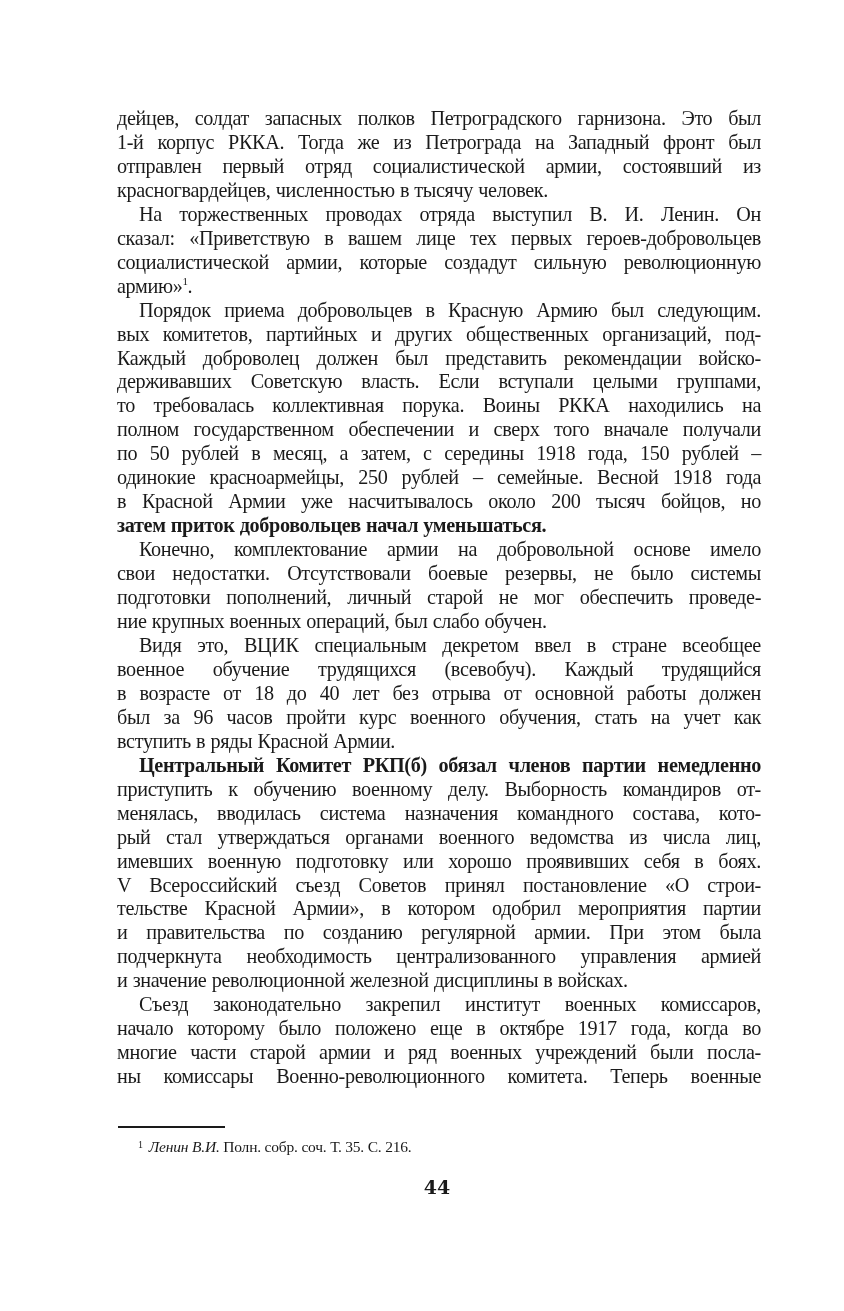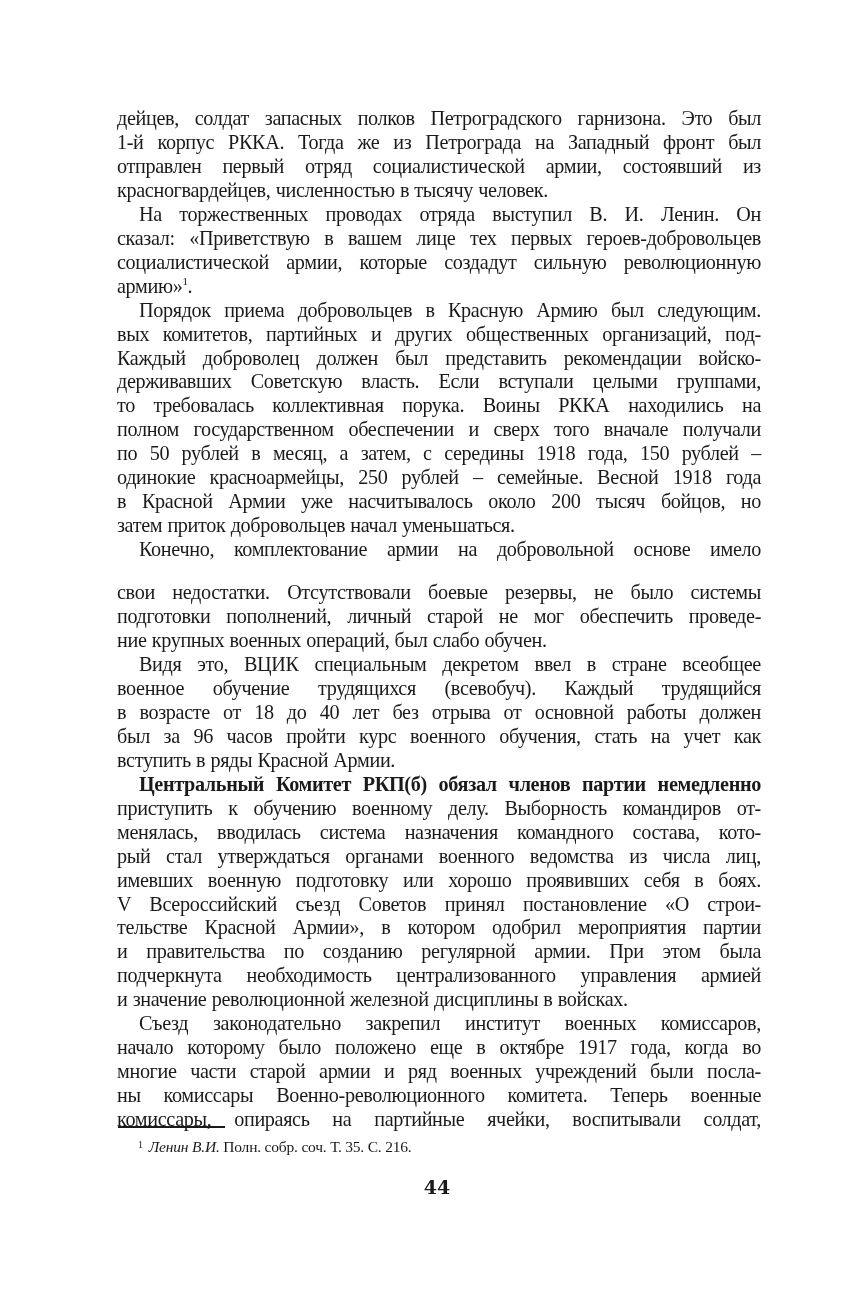--- a/index.html
+++ b/index.html
@@ -101,25 +101,25 @@
       <div>
         <span class="line indent" style="display: block;"><span style="white-space: nowrap; word-spacing: 0.5px;"><span>Порядок приема добровольцев в Красную Армию был следующим.</span></span></span>
         <span class="line" style="display: block;"><span style="white-space: nowrap; word-spacing: 0.5px;"><span>вых комитетов, партийных и других общественных организаций, под-</span></span></span>
         <span class="line" style="display: block;"><span style="white-space: nowrap; word-spacing: 0.5px;"><span>Каждый доброволец должен был представить рекомендации войско-</span></span></span>
         <span class="line" style="display: block;"><span style="white-space: nowrap; word-spacing: 0.5px;"><span>держивавших Советскую власть. Если вступали целыми группами,</span></span></span>
         <span class="line" style="display: block;"><span style="white-space: nowrap; word-spacing: 0.5px;"><span>то требовалась коллективная порука. Воины РККА находились на</span></span></span>
         <span class="line" style="display: block;"><span style="white-space: nowrap; word-spacing: 0.5px;"><span>полном государственном обеспечении и сверх того вначале получали</span></span></span>
         <span class="line" style="display: block;"><span style="white-space: nowrap; word-spacing: 0.5px;"><span>по 50 рублей в месяц, а затем, с середины 1918 года, 150 рублей –</span></span></span>
         <span class="line" style="display: block;"><span style="white-space: nowrap; word-spacing: 0.5px;"><span>одинокие красноармейцы, 250 рублей – семейные. Весной 1918 года</span></span></span>
         <span class="line" style="display: block;"><span style="white-space: nowrap; word-spacing: 0.5px;"><span>в Красной Армии уже насчитывалось около 200 тысяч бойцов, но</span></span></span>
-        <span class="line last" style="display: block;"><span style="white-space: nowrap;"><span>затем приток добровольцев начал уменьшаться.</span></span></span>
+        <span class="line last" style="display: block; font-weight: bold;"><span style="white-space: nowrap;"><span>затем приток добровольцев начал уменьшаться.</span></span></span>
       </div>
       <div>
         <span class="line indent" style="display: block;"><span style="white-space: nowrap; word-spacing: 0.5px;"><span>Конечно, комплектование армии на добровольной основе имело</span></span></span>
-        <span class="line" style="display: block; margin-top: 19px;"><span style="white-space: nowrap; word-spacing: 0.5px;"><span>свои недостатки. Отсутствовали боевые резервы, не было системы</span></span></span>
+        <span class="line" style="display: block;"><span style="white-space: nowrap; word-spacing: 0.5px;"><span>свои недостатки. Отсутствовали боевые резервы, не было системы</span></span></span>
         <span class="line" style="display: block;"><span style="white-space: nowrap; word-spacing: 0.5px;"><span>подготовки пополнений, личный старой не мог обеспечить проведе-</span></span></span>
         <span class="line last" style="display: block;"><span style="white-space: nowrap;"><span>ние крупных военных операций, был слабо обучен.</span></span></span>
       </div>
       <div>
         <span class="line indent" style="display: block;"><span style="white-space: nowrap; word-spacing: 0.5px;"><span>Видя это, ВЦИК специальным декретом ввел в стране всеобщее</span></span></span>
         <span class="line" style="display: block;"><span style="white-space: nowrap; word-spacing: 0.5px;"><span>военное обучение трудящихся (всевобуч). Каждый трудящийся</span></span></span>
         <span class="line" style="display: block;"><span style="white-space: nowrap; word-spacing: 0.5px;"><span>в возрасте от 18 до 40 лет без отрыва от основной работы должен</span></span></span>
         <span class="line" style="display: block;"><span style="white-space: nowrap; word-spacing: 0.5px;"><span>был за 96 часов пройти курс военного обучения, стать на учет как</span></span></span>
         <span class="line last" style="display: block;"><span style="white-space: nowrap;"><span>вступить в ряды Красной Армии.</span></span></span>
       </div>
@@ -133,21 +133,20 @@
         <span class="line" style="display: block;"><span style="white-space: nowrap; word-spacing: 0.5px;"><span>тельстве Красной Армии», в котором одобрил мероприятия партии</span></span></span>
         <span class="line" style="display: block;"><span style="white-space: nowrap; word-spacing: 0.5px;"><span>и правительства по созданию регулярной армии. При этом была</span></span></span>
         <span class="line" style="display: block;"><span style="white-space: nowrap; word-spacing: 0.5px;"><span>подчеркнута необходимость централизованного управления армией</span></span></span>
         <span class="line last" style="display: block;"><span style="white-space: nowrap;"><span>и значение революционной железной дисциплины в войсках.</span></span></span>
       </div>
       <div>
         <span class="line indent" style="display: block;"><span style="white-space: nowrap; word-spacing: 0.5px;"><span>Съезд законодательно закрепил институт военных комиссаров,</span></span></span>
         <span class="line" style="display: block;"><span style="white-space: nowrap; word-spacing: 0.5px;"><span>начало которому было положено еще в октябре 1917 года, когда во</span></span></span>
         <span class="line" style="display: block;"><span style="white-space: nowrap; word-spacing: 0.5px;"><span>многие части старой армии и ряд военных учреждений были посла-</span></span></span>
         <span class="line" style="display: block;"><span style="white-space: nowrap; word-spacing: 0.5px;"><span>ны комиссары Военно-революционного комитета. Теперь военные</span></span></span>
-        <span class="line" style="display: block;"><span style="white-space: nowrap; word-spacing: 0.5px;"><span>комиссары, опираясь на партийные ячейки, воспитывали солдат,</span></span></span>
       </div>
     </div>
 </div>
 
 <div class="footnote-rule"></div>
 <div class="footnote">
   <span class="fn-mark">1</span><span class="author">Ленин В.И.</span><span> Полн. собр. соч. Т. 35. С. 216.</span>
 </div>
 
 <div class="page-number">44</div>

